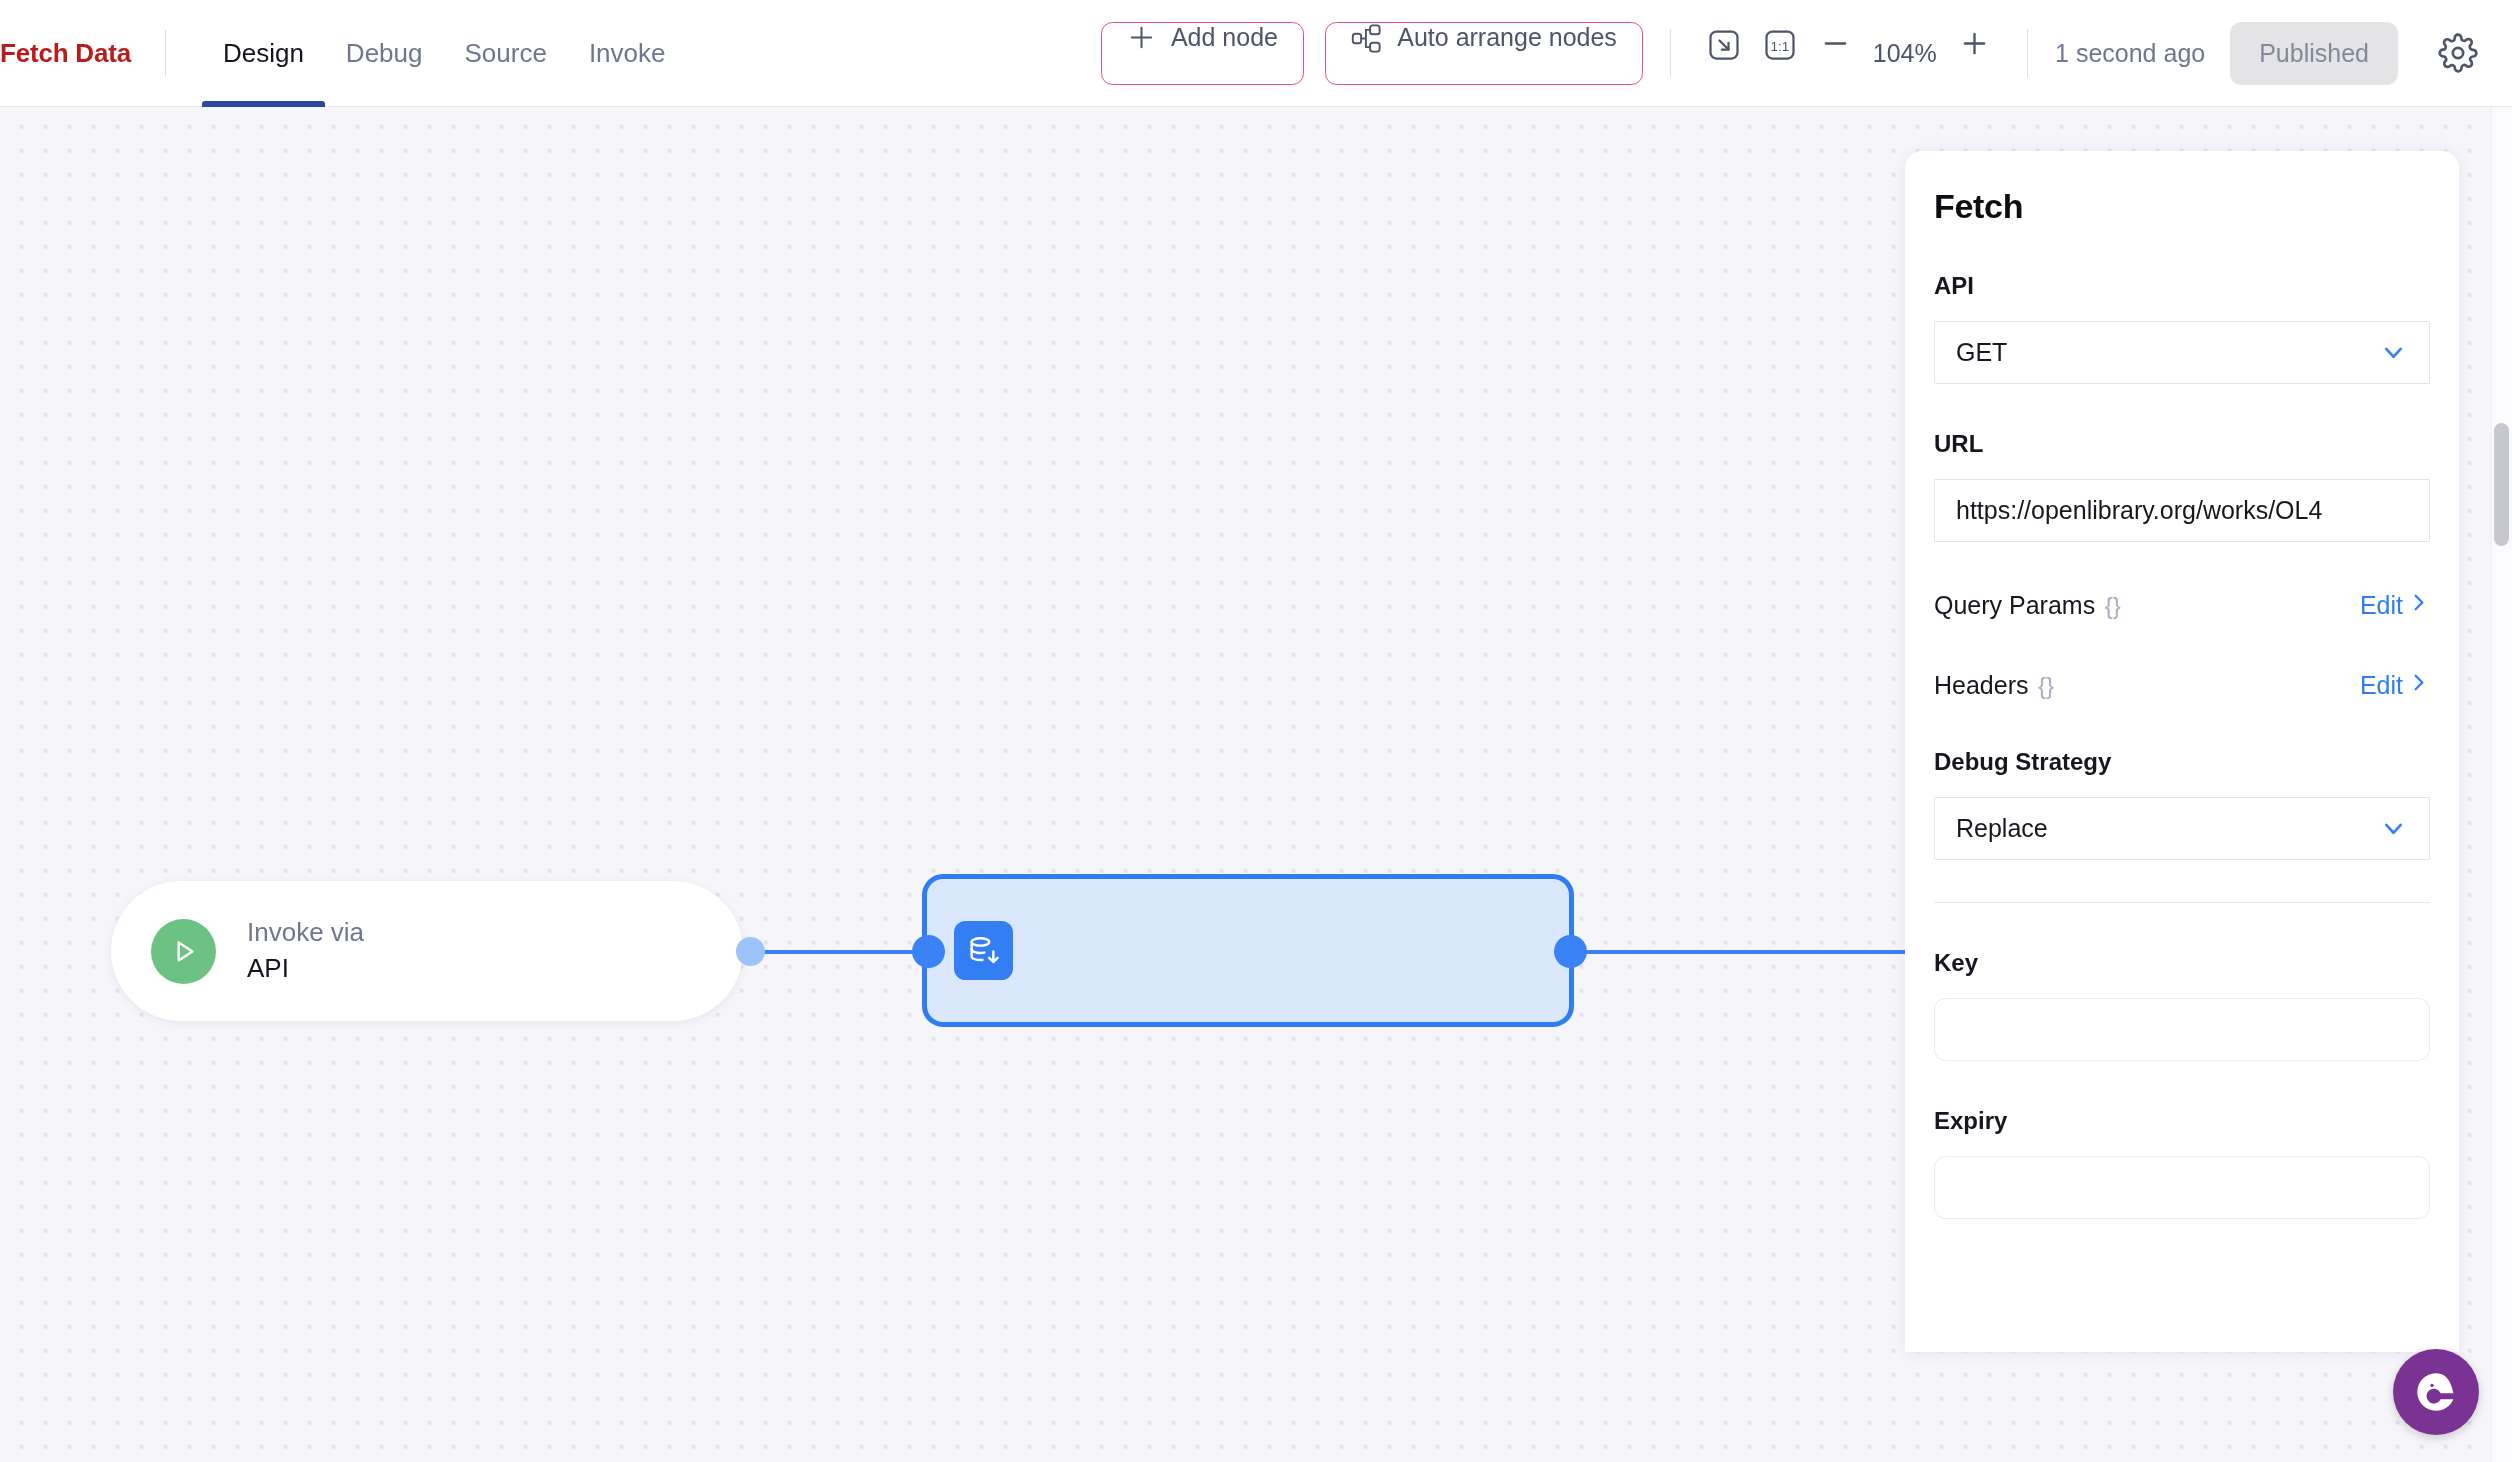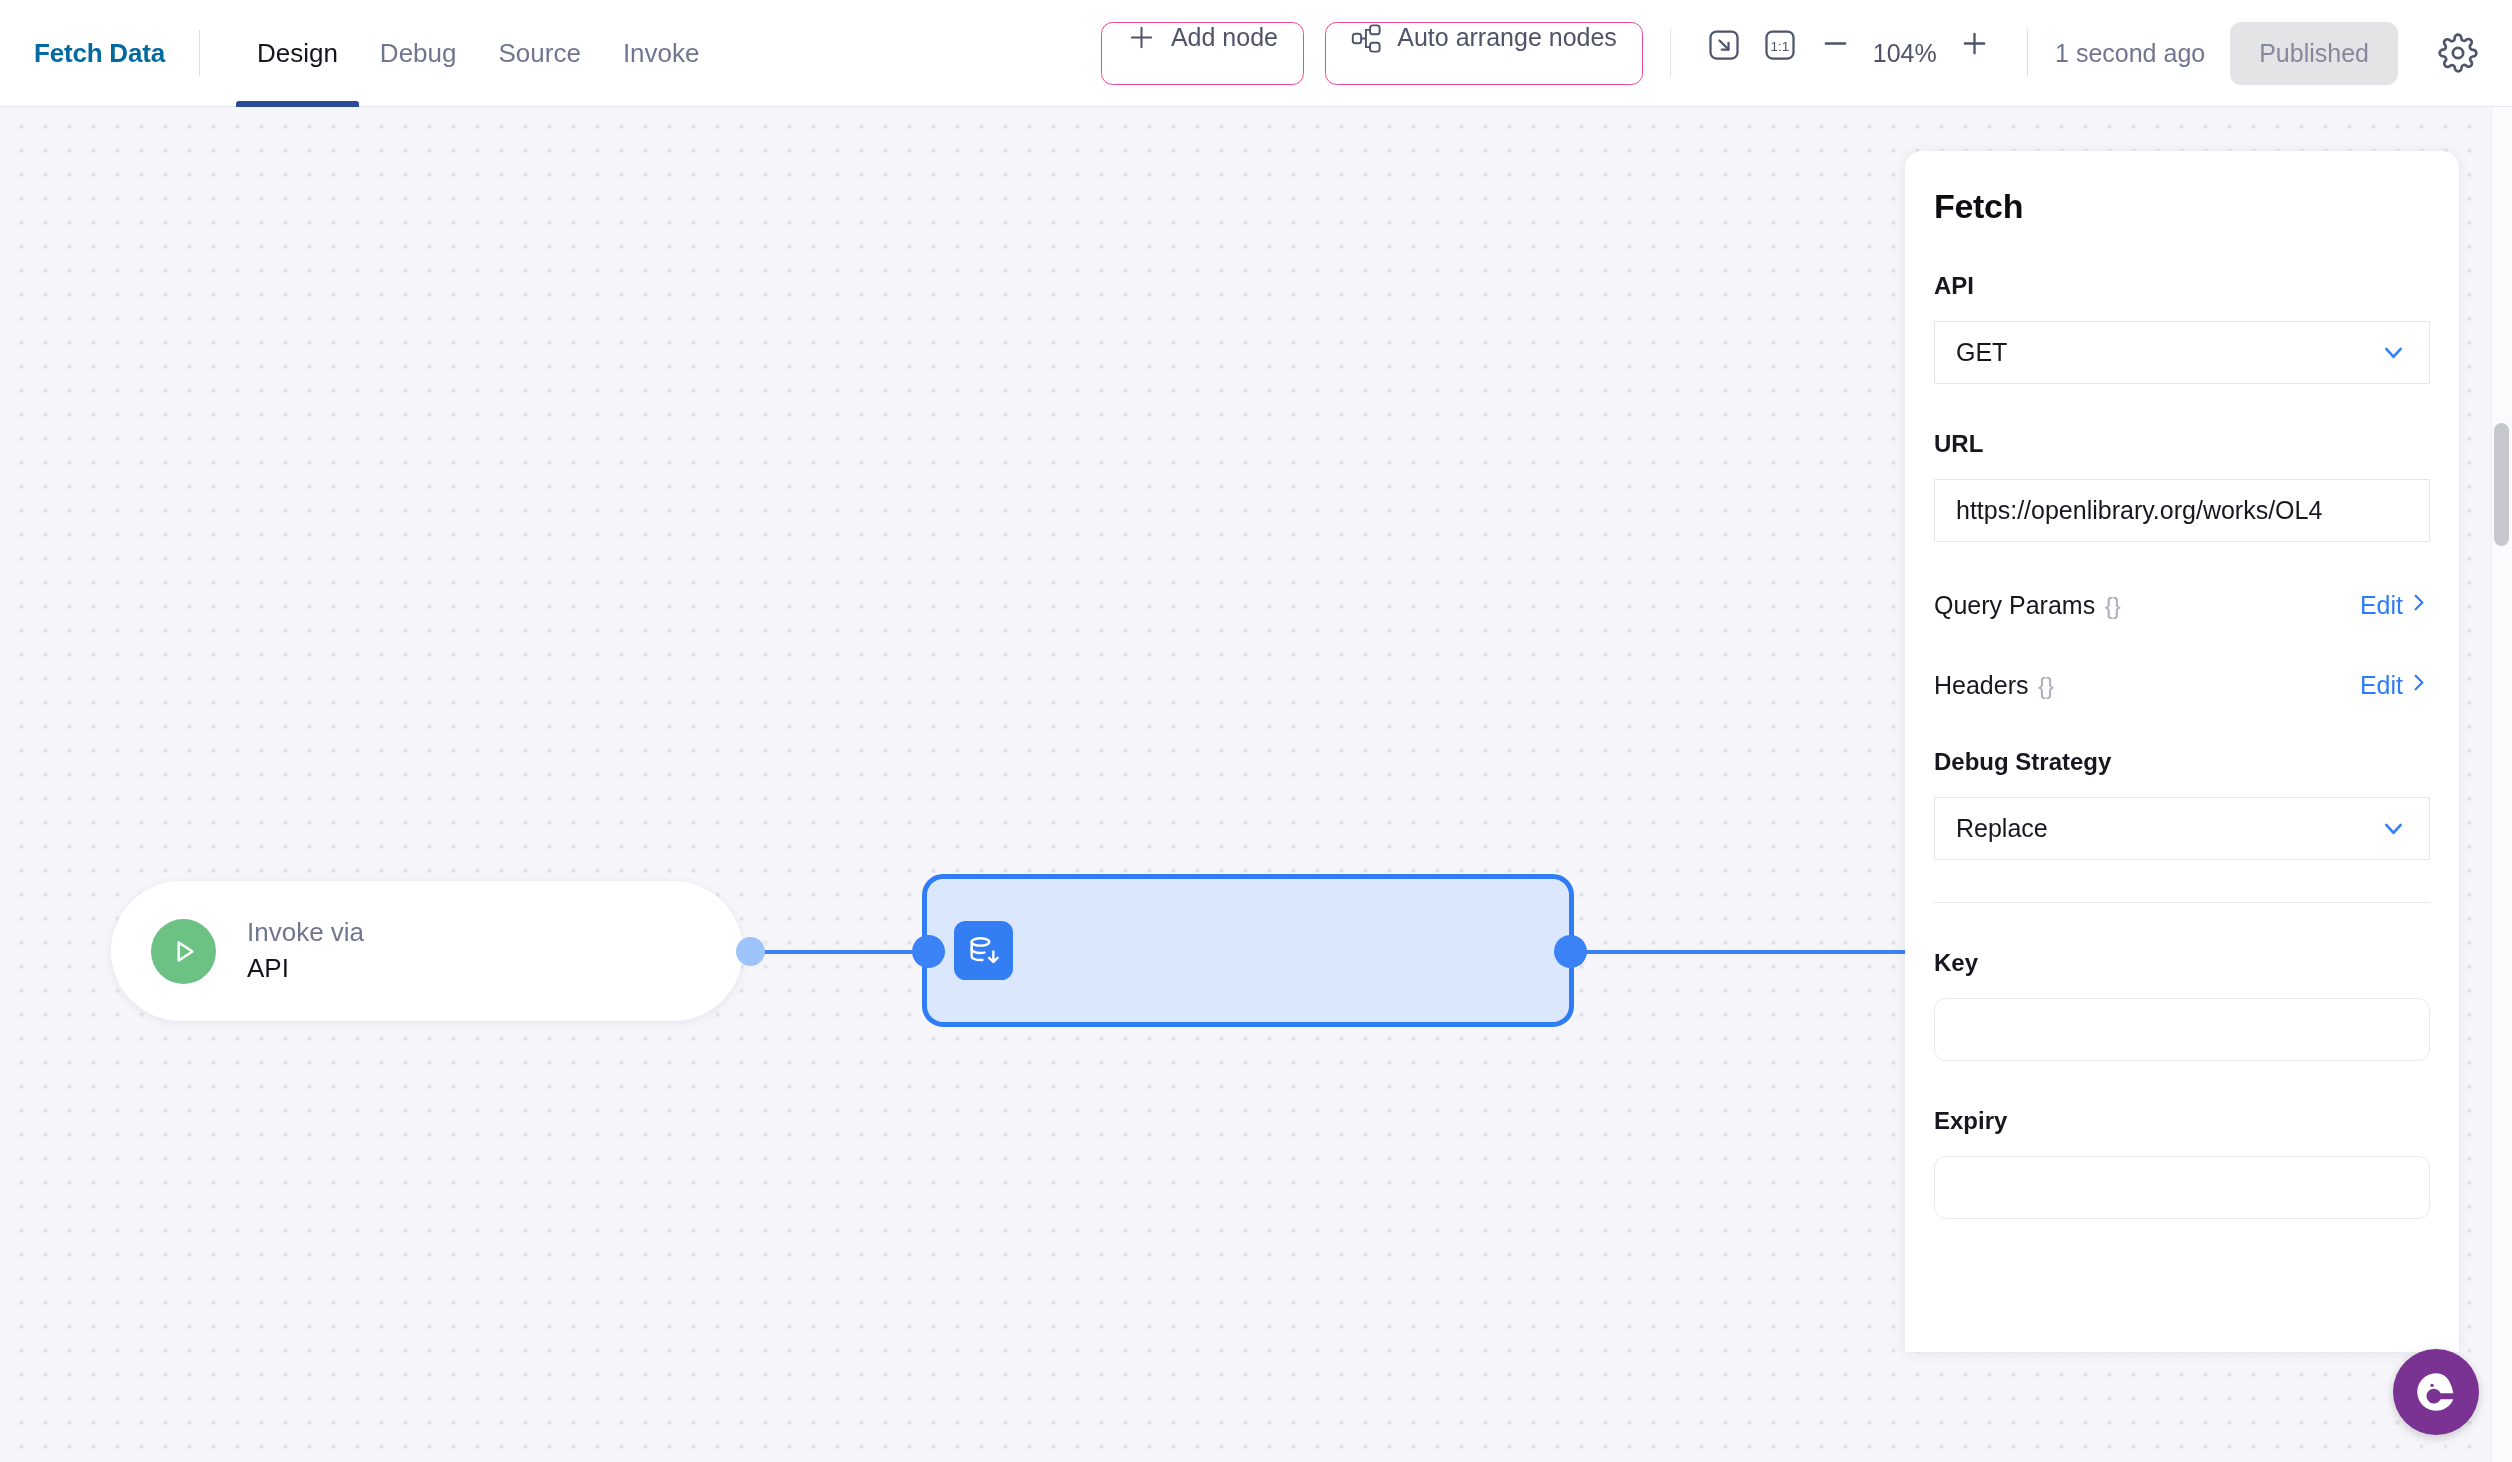--- a/index.html
+++ b/index.html
@@ -26,24 +26,23 @@
     width: 2512px;
     height: 107px;
     background: #ffffff;
     border-bottom: 1px solid #e7e8ee;
     display: flex;
     align-items: center;
     z-index: 40;
   }
 
   .doc-title {
-    margin-left: 34px;
     font-size: 26px;
     font-weight: bold;
-    color: #0369a1;
+    color: #b91c1c;
     letter-spacing: -0.2px;
     white-space: nowrap;
   }
 
   .title-sep {
     width: 1px;
     height: 46px;
     background: #dcdde4;
     margin-left: 34px;
   }

